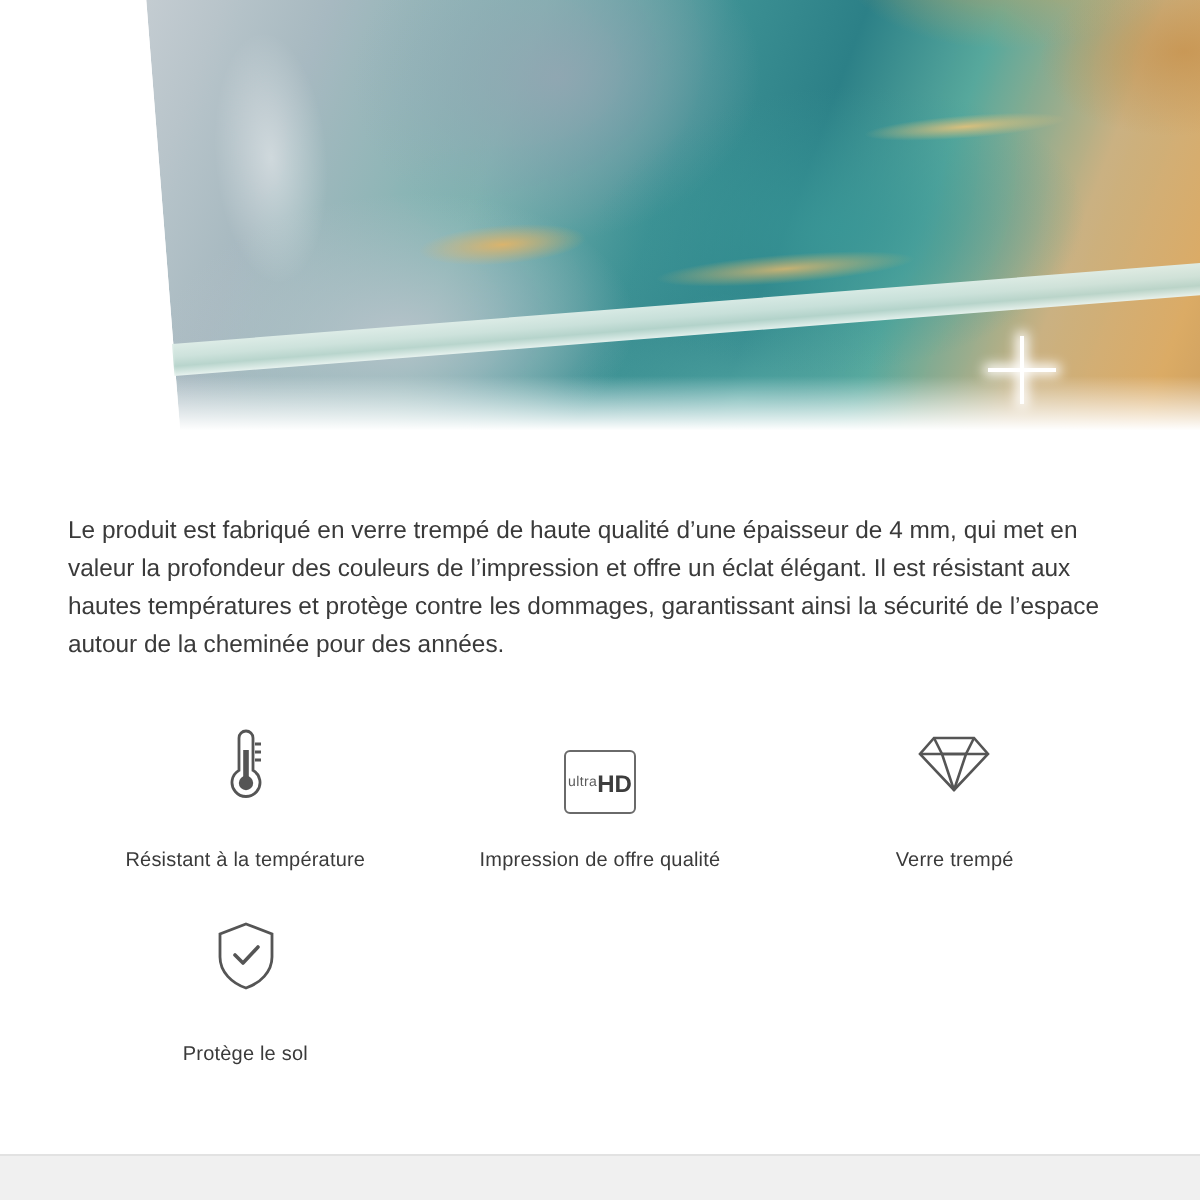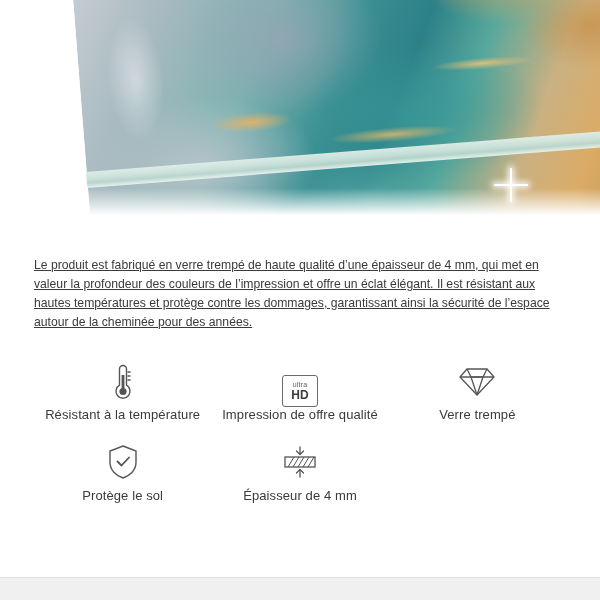--- a/index.html
+++ b/index.html
@@ -111,21 +111,20 @@
     margin: 0 0 16px 0;
     letter-spacing: 0.2px;
   }
   .headline .line2 { display: block; }
   .body-text {
     font-size: 12.2px;
     line-height: 19px;
     color: #3a3a3a;
     margin: 0;
     max-width: 534px;
-    text-decoration: underline;
   }
 
   
   .features {
     margin-top: 26px;
     display: grid;
     grid-template-columns: repeat(3, 1fr);
     row-gap: 18px;
   }
   .feature {
@@ -136,33 +135,33 @@
     text-align: center;
   }
   .feature-icon {
     height: 46px;
     display: flex;
     align-items: center;
     justify-content: center;
     color: #555555;
   }
   .feature-label {
-    margin-top: 5px;
-    font-size: 13px;
+    margin-top: 21px;
+    font-size: 10px;
     line-height: 12px;
     color: #3a3a3a;
     letter-spacing: 0.1px;
   }
   .ultra-hd {
     width: 34px;
     height: 30px;
     border: 1.4px solid #6a6a6a;
     border-radius: 3px;
     display: flex;
-    flex-direction: column;
+    flex-direction: row;
     align-items: center;
     justify-content: center;
     line-height: 1;
     margin-top: 20px;
   }
   .ultra-hd .u1 {
     font-size: 7px;
     color: #5a5a5a;
     letter-spacing: 0.2px;
   }
@@ -242,29 +241,18 @@
         <div class="feature-icon">
           <svg width="34" height="40" viewBox="0 0 34 40" fill="none" stroke="#555555" stroke-width="1.4">
             <path d="M17 4 L30 9 V20.5 C30 28 24 33.6 17 36 C10 33.6 4 28 4 20.5 V9 Z"></path>
             <path d="M11.5 19.5 L15.5 23.5 L23 15.5" stroke-width="1.8" stroke-linecap="round" stroke-linejoin="round"></path>
           </svg>
         </div>
         <div class="feature-label">Protège le sol</div>
       </div>
 
 
-      <div class="feature">
-        <div class="feature-icon">
-          <svg width="40" height="34" viewBox="0 0 40 34" fill="none" stroke="#555555" stroke-width="1.3">
-            <path d="M20 2 V9 M16.5 6 L20 9.6 L23.5 6" stroke-linecap="round" stroke-linejoin="round"></path>
-            <path d="M20 32 V25 M16.5 28 L20 24.4 L23.5 28" stroke-linecap="round" stroke-linejoin="round"></path>
-            <rect x="5" y="12" width="30" height="10"></rect>
-            <path d="M8 22 L14 12 M13 22 L19 12 M18 22 L24 12 M23 22 L29 12 M28 22 L34 12" stroke-width="1"></path>
-          </svg>
-        </div>
-        <div class="feature-label">Épaisseur de 4 mm</div>
-      </div>
 
     </div>
   </div>
 
   <div class="footer-bar"></div>
 </div>
 
 </body></html>

